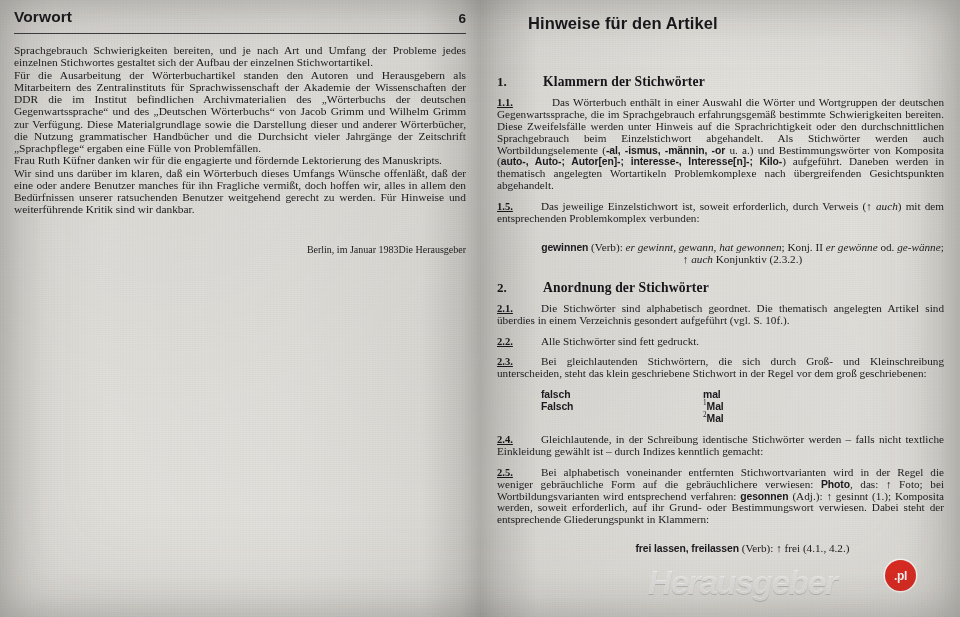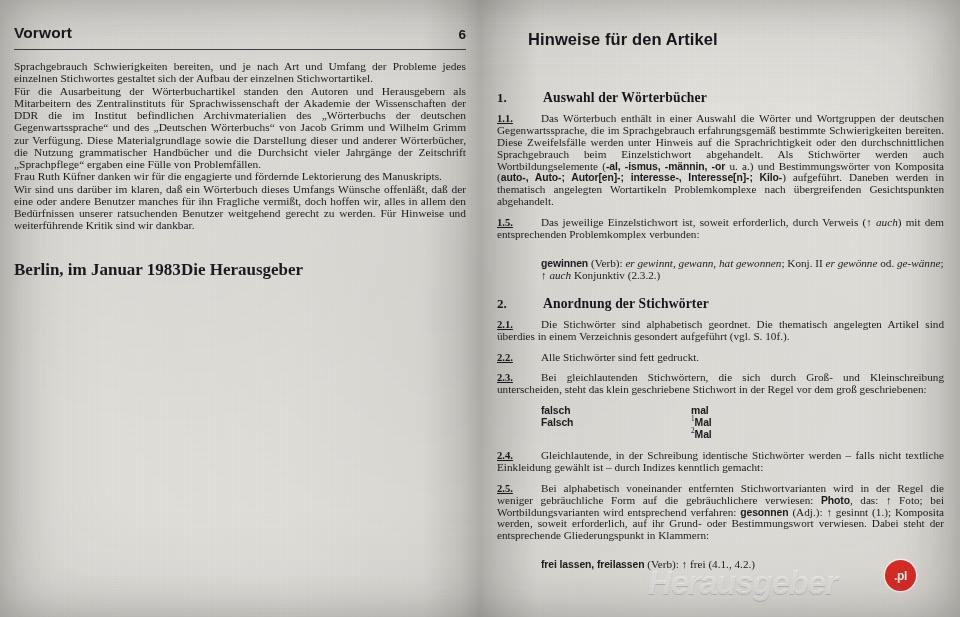--- a/index.html
+++ b/index.html
@@ -24,21 +24,21 @@
       repeating-linear-gradient(0deg, rgba(0,0,0,.022) 0 1px, rgba(255,255,255,.02) 1px 2px),
       repeating-linear-gradient(90deg, rgba(0,0,0,.018) 0 1px, rgba(255,255,255,.018) 1px 3px),
       radial-gradient(circle at 18% 22%, rgba(0,0,0,.05), rgba(0,0,0,0) 32%),
       radial-gradient(circle at 78% 72%, rgba(0,0,0,.045), rgba(0,0,0,0) 34%);
     mix-blend-mode:multiply;
   }
   #vignette{
     position:absolute;inset:0;pointer-events:none;
     box-shadow:inset 0 0 42px rgba(60,58,54,.30), inset 0 0 110px rgba(60,58,54,.16);
   }
-  .page{position:absolute;top:16px;height:461px;}
+  .page{position:absolute;top:0;height:461px;}
   #left-page{left:0;width:480px;}
   #right-page{left:480px;width:480px;}
 
   
   .hdr-row{
     position:absolute;left:14px;right:14px;top:8px;
     display:flex;align-items:flex-end;justify-content:space-between;
   }
   .run-head{
     font-family:"Liberation Sans",sans-serif;font-weight:bold;
@@ -54,22 +54,22 @@
   }
   #left-body{
     position:absolute;left:14px;right:14px;top:44px;
     font-size:11.4px;line-height:12.25px;color:#1b1a1e;
     text-align:justify;text-justify:inter-word;
     -webkit-hyphens:none;hyphens:none;
   }
   #left-body p{margin:0;}
   .sig-row{
     position:absolute;left:14px;right:14px;top:244px;
-    display:flex;justify-content:flex-start;
-    font-size:17px;color:#1b1a1e;font-weight:bold;
+    display:flex;justify-content:flex-end;
+    font-size:10px;color:#1b1a1e;
   }
 
   
   .main-title{
     position:absolute;left:48px;top:14px;
     font-family:"Liberation Sans",sans-serif;font-weight:bold;
     font-size:16.5px;color:#17161a;letter-spacing:.1px;
   }
   #right-body{
     position:absolute;left:17px;right:16px;top:76px;
@@ -86,27 +86,27 @@
     font-weight:bold;font-size:13.6px;color:#17161a;letter-spacing:.15px;
   }
   .para{
     position:relative;margin:0 0 9px 0;
     text-align:justify;text-justify:inter-word;
   }
   .para .pnum{
     font-weight:bold;font-size:10.6px;
     display:inline-block;width:44px;color:#17161a;text-decoration:underline;
   }
-  .para .ptxt{display:inline;}
+  .para .ptxt{display:inline;margin-left:11px;}
   .example{
-    margin:17px 0 9px 44px;text-align:left;
+    margin:17px 0 9px 44px;text-align:center;
   }
   .example .line{display:block;}
   .two-col{
-    margin:0 0 9px 44px;display:flex;
+    margin:0 0 9px 44px;display:flex;gap:12px;
   }
   .two-col .col{width:150px;}
   .two-col .col span{display:block;}
   b.sans{
     font-family:"Liberation Sans",sans-serif;font-weight:bold;
     font-size:10.4px;letter-spacing:-.1px;
   }
   i.ser{font-style:italic;}
   sup{font-size:7.2px;vertical-align:super;line-height:0;}
 
@@ -161,21 +161,21 @@
   </div>
 
   <div class="page" id="right-page">
 
     <div class="main-title">Hinweise für den Artikel</div>
 
     <div id="right-body">
 
       <div class="sec-head">
         <span class="num">1.</span>
-        <span class="ttl">Auswahl der Wörterbücher</span>
+        <span class="ttl">Klammern der Stichwörter</span>
       </div>
 
       <div class="para">
         <span class="pnum">1.1.</span><span class="ptxt">Das Wörterbuch enthält in einer Auswahl die Wörter und Wortgruppen der deutschen Gegenwartssprache, die im Sprachgebrauch erfahrungsgemäß bestimmte Schwierigkeiten bereiten. Diese Zweifelsfälle werden unter Hinweis auf die Sprachrichtigkeit oder den durchschnittlichen Sprachgebrauch beim Einzelstichwort abgehandelt. Als Stichwörter werden auch Wortbildungselemente (</span><b class="sans">-al, -ismus, -männin, -or</b><span> u. a.) und Bestimmungswörter von Komposita (</span><b class="sans">auto-, Auto-; Autor[en]-; interesse-, Interesse[n]-; Kilo-</b><span>) aufgeführt. Daneben werden in thematisch angelegten Wortartikeln Problemkomplexe nach übergreifenden Gesichtspunkten abgehandelt.</span>
       </div>
 
       <div class="para">
         <span class="pnum">1.5.</span><span>Das jeweilige Einzelstichwort ist, soweit erforderlich, durch Verweis (↑ </span><i class="ser">auch</i><span>) mit dem entsprechenden Problemkomplex verbunden:</span>
       </div>
 

